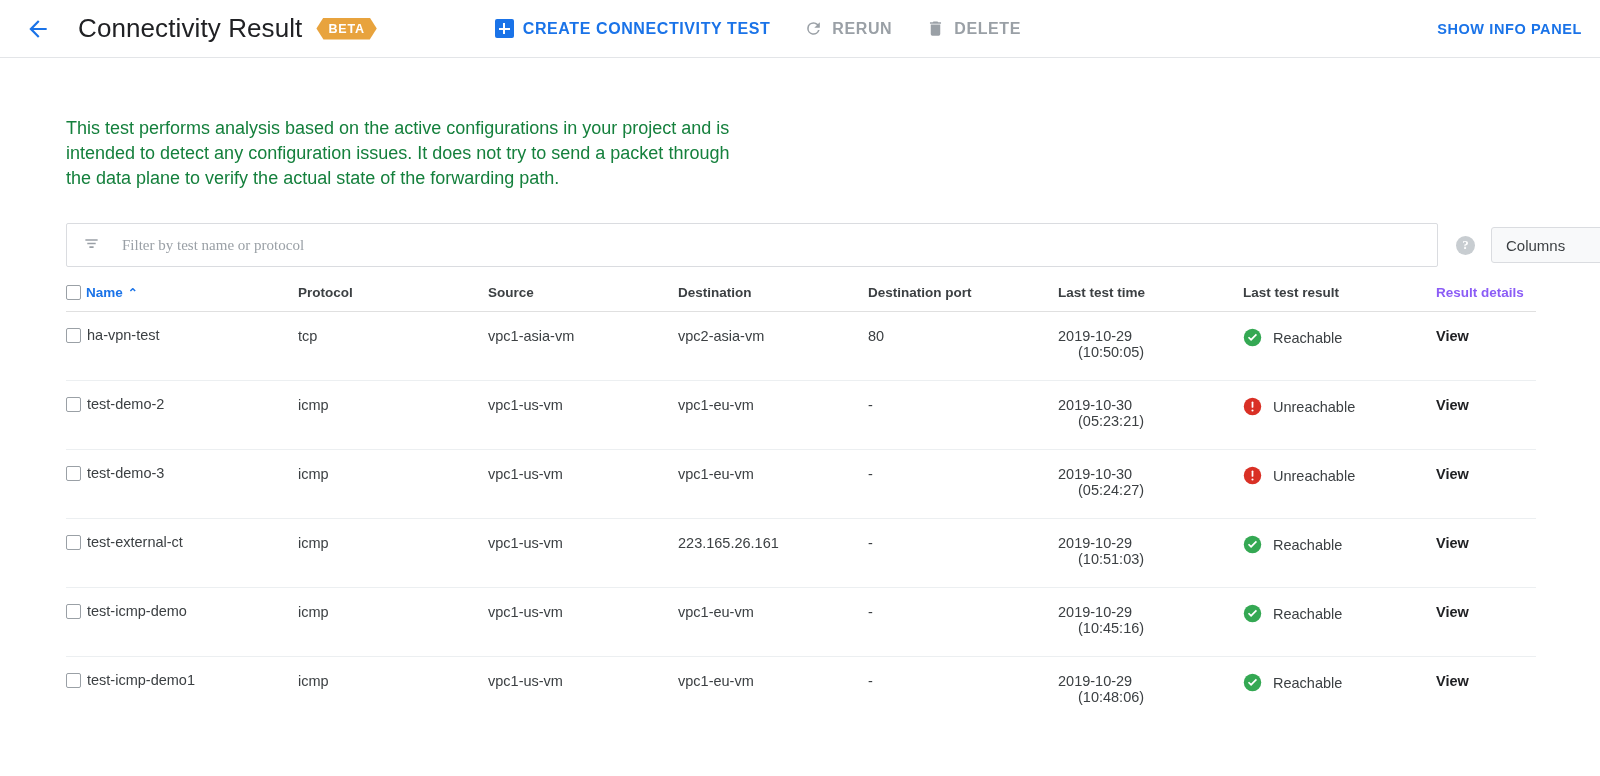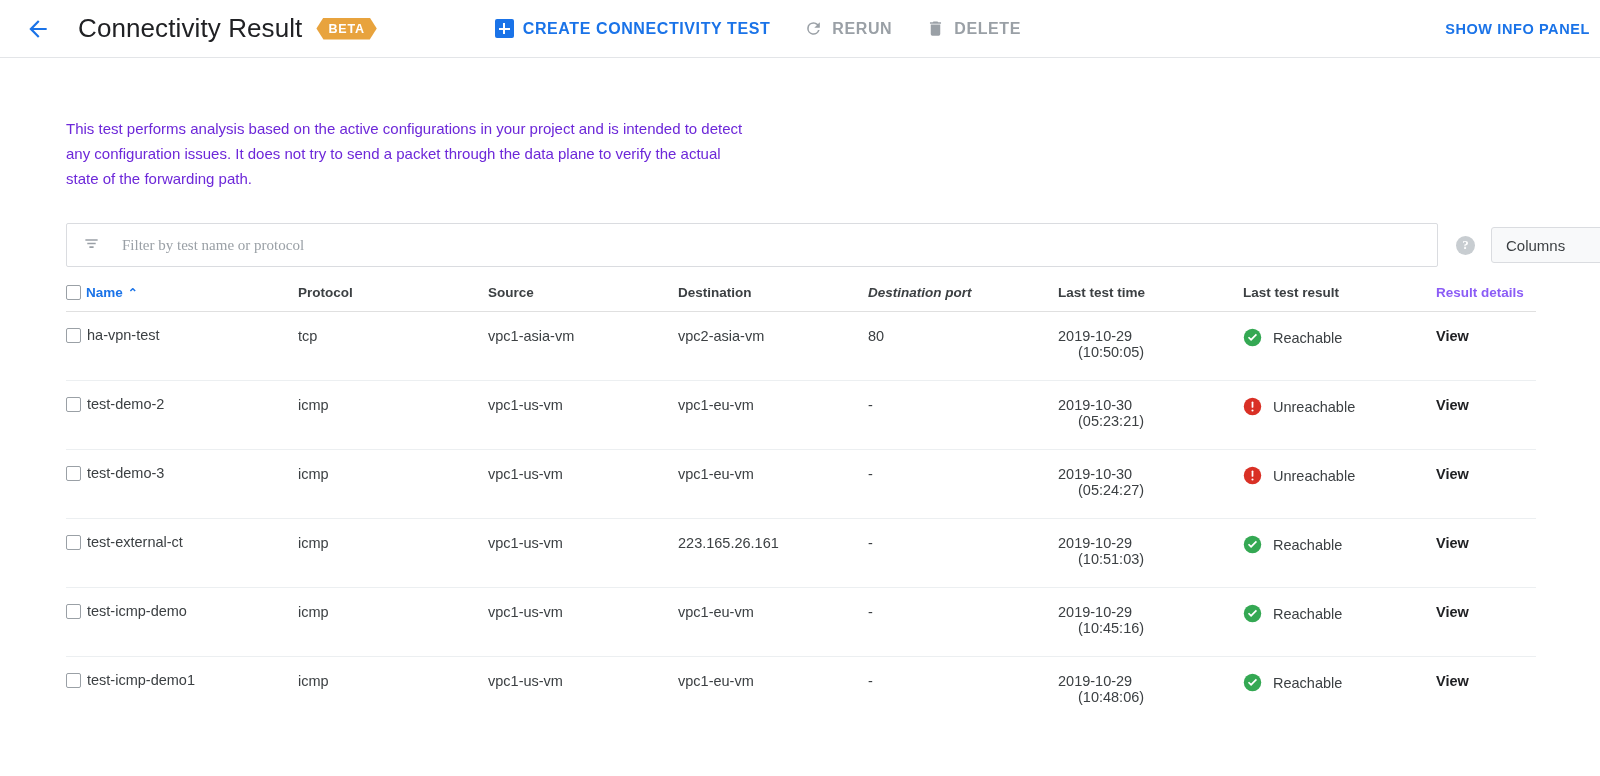--- a/index.html
+++ b/index.html
@@ -89,42 +89,42 @@
   .plus-box::before, .plus-box::after {
     content: "";
     position: absolute;
     background: #ffffff;
   }
   .plus-box::before { left: 4px; right: 4px; top: 8.5px; height: 2px; }
   .plus-box::after  { top: 4px; bottom: 4px; left: 8.5px; width: 2px; }
 
   .info-panel-btn {
     position: absolute;
-    right: 10px;
+    right: 18px;
     top: 50%;
     transform: translateY(-50%);
     color: #1a73e8;
     font-size: 14.5px;
     font-weight: 600;
     letter-spacing: 0.6px;
     white-space: nowrap;
     cursor: pointer;
   }
 
   
   .content {
     padding: 0 0 0 0;
   }
 
   .description {
     margin: 58px 0 0 66px;
     width: 680px;
-    font-size: 15px;
+    font-size: 18px;
     line-height: 25px;
-    color: #6d28d9;
+    color: #15803d;
   }
 
   
   .filter-row {
     display: flex;
     align-items: center;
     margin: 32px 0 0 0;
     padding-left: 66px;
   }
   .filter-box {
@@ -197,21 +197,21 @@
     padding: 0 0 11px 0;
     vertical-align: bottom;
     border-bottom: 1px solid #e0e0e0;
     white-space: nowrap;
   }
   thead th.muted { color: #8b5cf6; font-weight: 600; }
   th.c-name  { width: 232px; }
   th.c-proto { width: 190px; }
   th.c-src   { width: 190px; }
   th.c-dest  { width: 190px; }
-  th.c-port  { width: 190px; font-style: italic; }
+  th.c-port  { width: 190px; }
   th.c-time  { width: 185px; }
   th.c-res   { width: 193px; }
   th.c-det   { width: 100px; }
 
   .name-head {
     display: flex;
     align-items: center;
     gap: 5px;
     color: #1a73e8;
     cursor: pointer;

